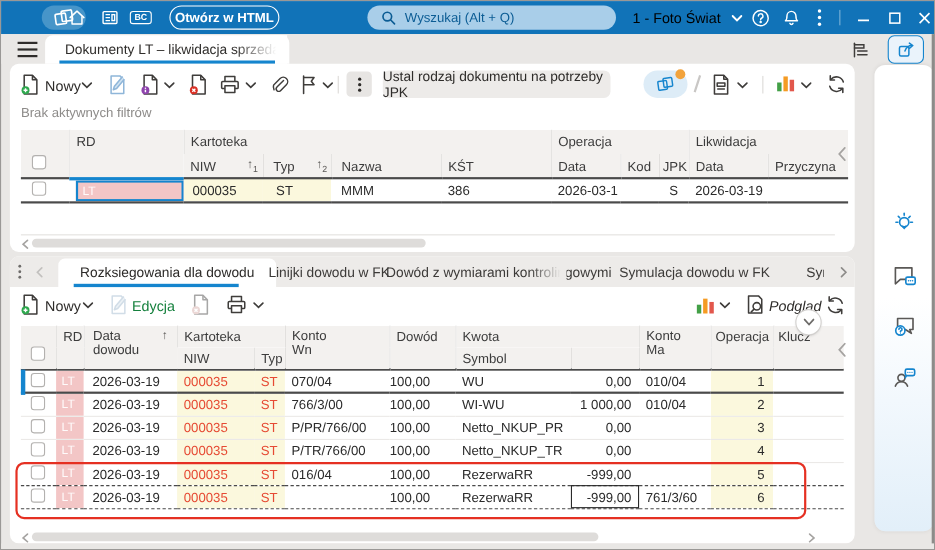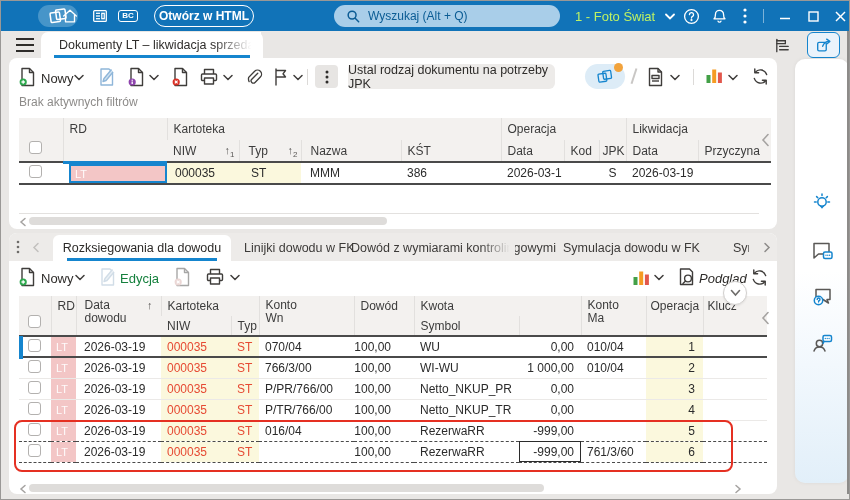--- a/index.html
+++ b/index.html
@@ -18,21 +18,21 @@
   .logo-pill { position:absolute; left:37px; top:4px; width:40px; height:22px; border-radius:12px;
     background:#4795c9; display:flex; align-items:center; justify-content:center; cursor:pointer; }
   .tb-btn { position:absolute; top:5px; width:22px; height:20px; display:flex; align-items:center; justify-content:center; cursor:pointer; }
   .bc-badge { font-size:8px; font-weight:bold; color:#fff; border:1.4px solid #fff; border-radius:3px; padding:1px 3px; line-height:1; }
   .open-html { position:absolute; left:153px; top:4px; width:100px; height:22px; border:1.5px solid #fff; border-radius:12px;
     color:#fff; font-size:12px; font-weight:bold; display:flex; align-items:center; justify-content:center; cursor:pointer; }
   .search { position:absolute; left:333px; top:4px; width:226px; height:22px; background:#a9cee9; border-radius:12px;
     display:flex; align-items:center; gap:7px; padding-left:12px; cursor:text; }
   .search span { font-size:12px; color:#0b5c94; }
   .company { position:absolute; left:574px; top:0; height:30px; display:flex; align-items:center; gap:10px; cursor:pointer; }
-  .company span { color:#bef264; font-size:13px; }
+  .company span { color:#000000; font-size:13px; }
   .tb-sep { position:absolute; left:762px; top:8px; width:1px; height:14px; background:rgba(255,255,255,.45); }
 
   
   .row2 { position:absolute; left:0; top:30px; width:850px; height:27px; background:#e9e7e5; }
   .hamburger { position:absolute; left:15px; top:37px; width:18px; height:14px; cursor:pointer; }
   .hamburger i { display:block; height:2px; background:#2e2c2a; margin-bottom:4px; }
   .main-tab { position:absolute; left:40px; top:31px; width:222px; height:26px; background:#fff;
     border-radius:7px 7px 0 0; cursor:pointer; }
   .main-tab .lbl { position:absolute; left:18px; top:6px; font-size:12.5px; color:#2f2d2b; white-space:nowrap; overflow:hidden; width:196px; }
   .main-tab .fade { position:absolute; right:2px; top:0; bottom:0; width:48px; background:linear-gradient(to right, rgba(255,255,255,0), #fff 80%); }
@@ -107,21 +107,21 @@
 
   
   .sel-bar { position:absolute; left:18px; top:335px; width:4px; height:23px; background:#1585ce; z-index:5; }
   .red-rect { position:absolute; left:13px; top:419px; width:719px; height:52px; border:2.5px solid #e53022;
     border-radius:8px; z-index:6; pointer-events:none; }
   .hr-line { position:absolute; left:18px; top:212px; width:740px; height:1px; background:#e3e1df; }
   .thumb { position:absolute; height:8px; border-radius:4px; background:#dedcda; cursor:pointer; }
 
   
   .tabstrip { position:absolute; left:8px; top:232px; width:768px; height:28px; background:#edebe9; border-radius:8px 8px 0 0; }
-  .active-tab { position:absolute; left:52px; top:234px; width:178px; height:26px; background:#fff; border-radius:6px 6px 0 0; cursor:pointer; }
+  .active-tab { position:absolute; left:52px; top:234px; width:198px; height:26px; background:#fff; border-radius:6px 6px 0 0; cursor:pointer; }
   .active-tab .lbl { position:absolute; width:100%; top:6px; text-align:center; font-size:12.5px; color:#2c2a28; }
   .active-tab .under { position:absolute; left:14px; bottom:0; width:150px; height:3px; background:#1585ce; }
   .tab-lbl { position:absolute; top:240px; font-size:12.5px; color:#3c3a38; white-space:nowrap; cursor:pointer; }
   .tab3-fade { position:absolute; left:480px; top:238px; width:34px; height:18px;
     background:linear-gradient(to right, rgba(237,235,233,0), #edebe9 85%); }
   .tab5-clip { overflow:hidden; width:16px; }
   .tab5-fade { position:absolute; left:748px; top:238px; width:12px; height:18px;
     background:linear-gradient(to right, rgba(237,235,233,0), #edebe9); }
   .collapse-circle { position:absolute; left:722px; top:280px; width:24px; height:24px; border-radius:50%;
     background:#fff; border:1px solid #d2d0ce; box-shadow:0 1px 2px rgba(0,0,0,.08);

